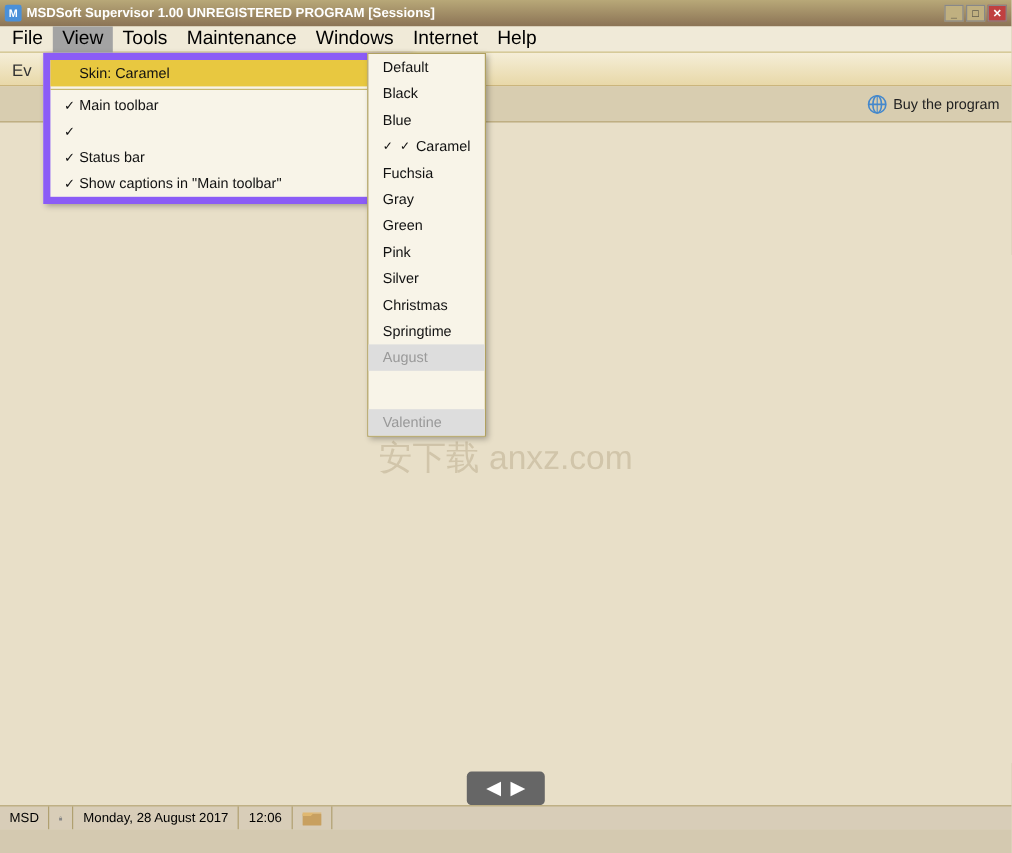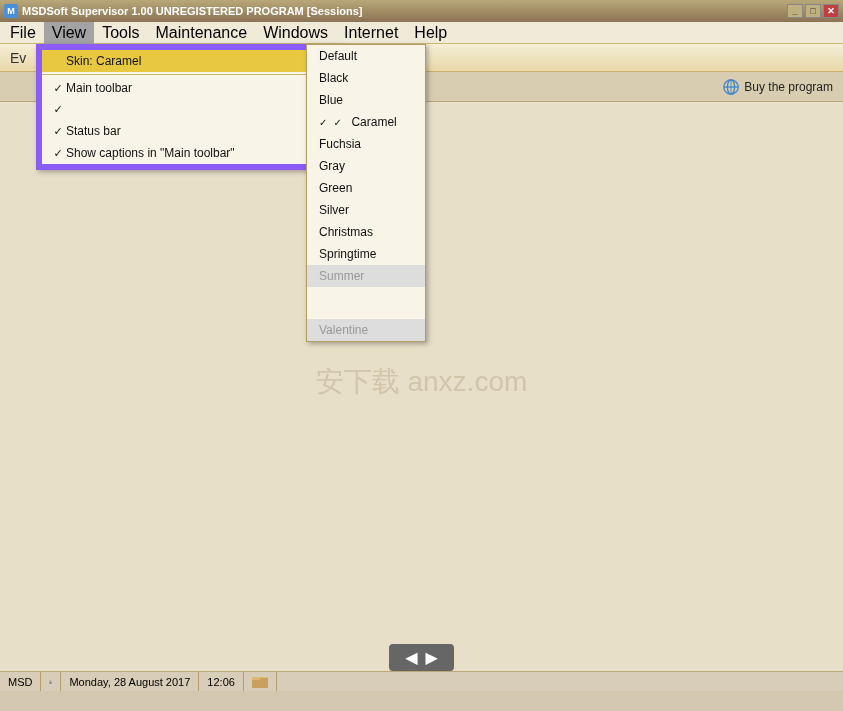--- a/index.html
+++ b/index.html
@@ -221,21 +221,21 @@
     }
 
     
     .skin-submenu {
       position: absolute;
       top: 44px;
       left: 306px;
       background: #f8f4e8;
       border: 1px solid #b0a060;
       box-shadow: 2px 2px 5px rgba(0,0,0,0.3);
-      width: 120px;
+      width: 99px;
       z-index: 101;
     }
     .skin-item {
       padding: 4px 12px;
       cursor: pointer;
       font-size: 12px;
       color: #111;
       display: flex;
       align-items: center;
       gap: 4px;
@@ -376,29 +376,32 @@
     <div class="skin-item">
       <span>Fuchsia</span>
     </div>
     <div class="skin-item">
       <span>Gray</span>
     </div>
     <div class="skin-item">
       <span>Green</span>
     </div>
     <div class="skin-item">
+      <span>Pink</span>
+    </div>
+    <div class="skin-item">
       <span>Silver</span>
     </div>
     <div class="skin-item">
       <span>Christmas</span>
     </div>
     <div class="skin-item">
       <span>Springtime</span>
     </div>
     <div class="skin-item disabled" style="color:#999;background:#ddd;">
-      <span>Summer</span>
+      <span>August</span>
     </div>
     <div class="skin-item disabled" style="color:#999;background:#ddd;margin-top:32px;">
       <span>Valentine</span>
     </div>
   </div>
 
 </div>
 
 </body></html>

